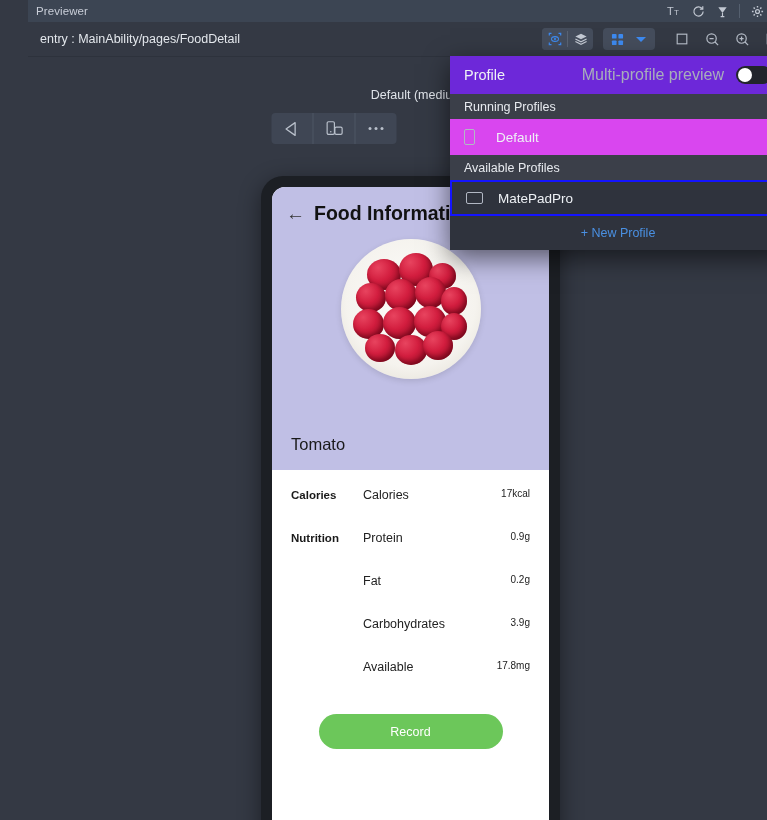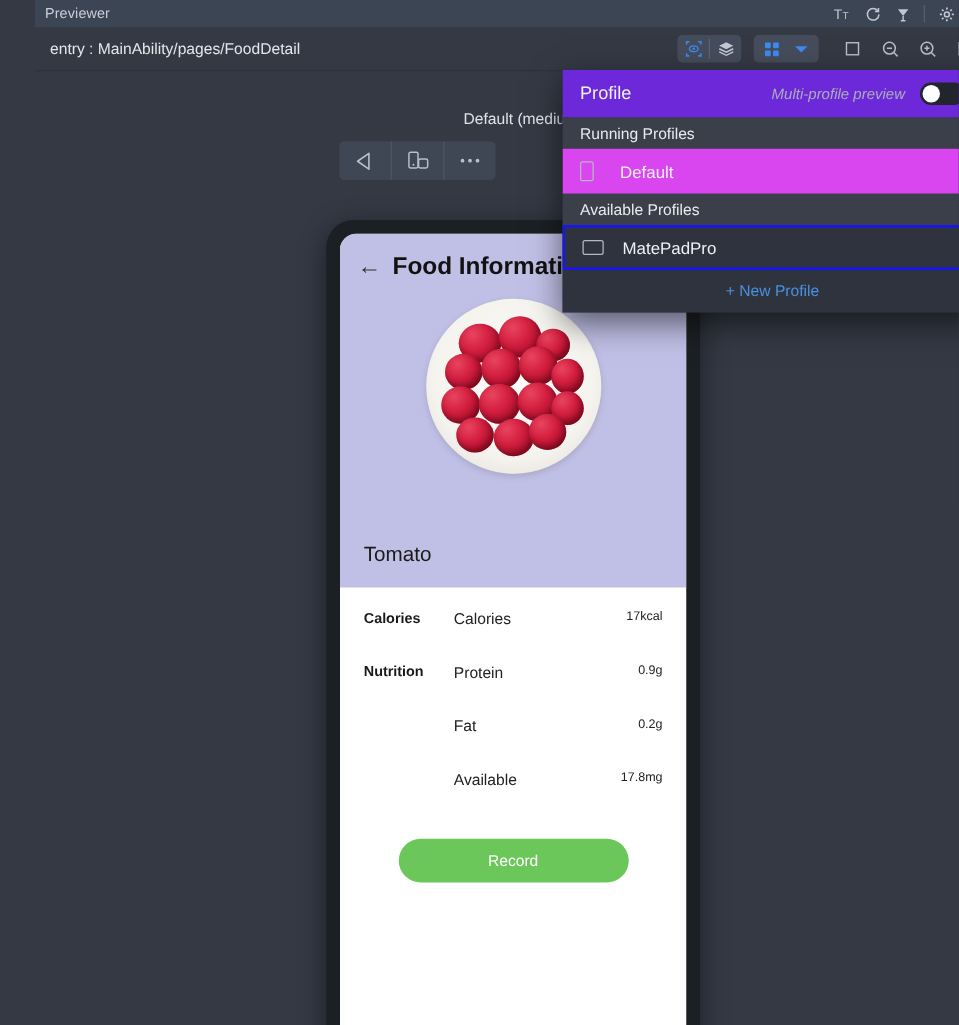--- a/index.html
+++ b/index.html
@@ -283,24 +283,23 @@
     display: flex;
     align-items: center;
     padding: 0 14px;
   }
   .pp-head .pp-title {
     font-size: 14.5px;
     color: #eef1f5;
   }
   .pp-head .pp-sub {
     margin-left: auto;
-    font-size: 12px;
+    font-size: 16px;
     color: #a8aebb;
     margin-right: 12px;
-    font-style: italic;
   }
   .toggle {
     width: 36px; height: 18px;
     background: #22252c;
     border-radius: 9px;
     position: relative;
   }
   .toggle .knob {
     position: absolute;
     left: 2px; top: 2px;
@@ -532,20 +531,25 @@
             <div class="nut-name">Protein</div>
             <div class="nut-val">0.9g</div>
           </div>
           <div class="nut-row">
             <div class="nut-cat"></div>
             <div class="nut-name">Fat</div>
             <div class="nut-val">0.2g</div>
           </div>
           <div class="nut-row">
             <div class="nut-cat"></div>
+            <div class="nut-name">Carbohydrates</div>
+            <div class="nut-val">3.9g</div>
+          </div>
+          <div class="nut-row">
+            <div class="nut-cat"></div>
             <div class="nut-name">Available</div>
             <div class="nut-val">17.8mg</div>
           </div>
 
           <div class="record-wrap">
             <button class="record-btn">Record</button>
           </div>
         </div>
 
       </div>

